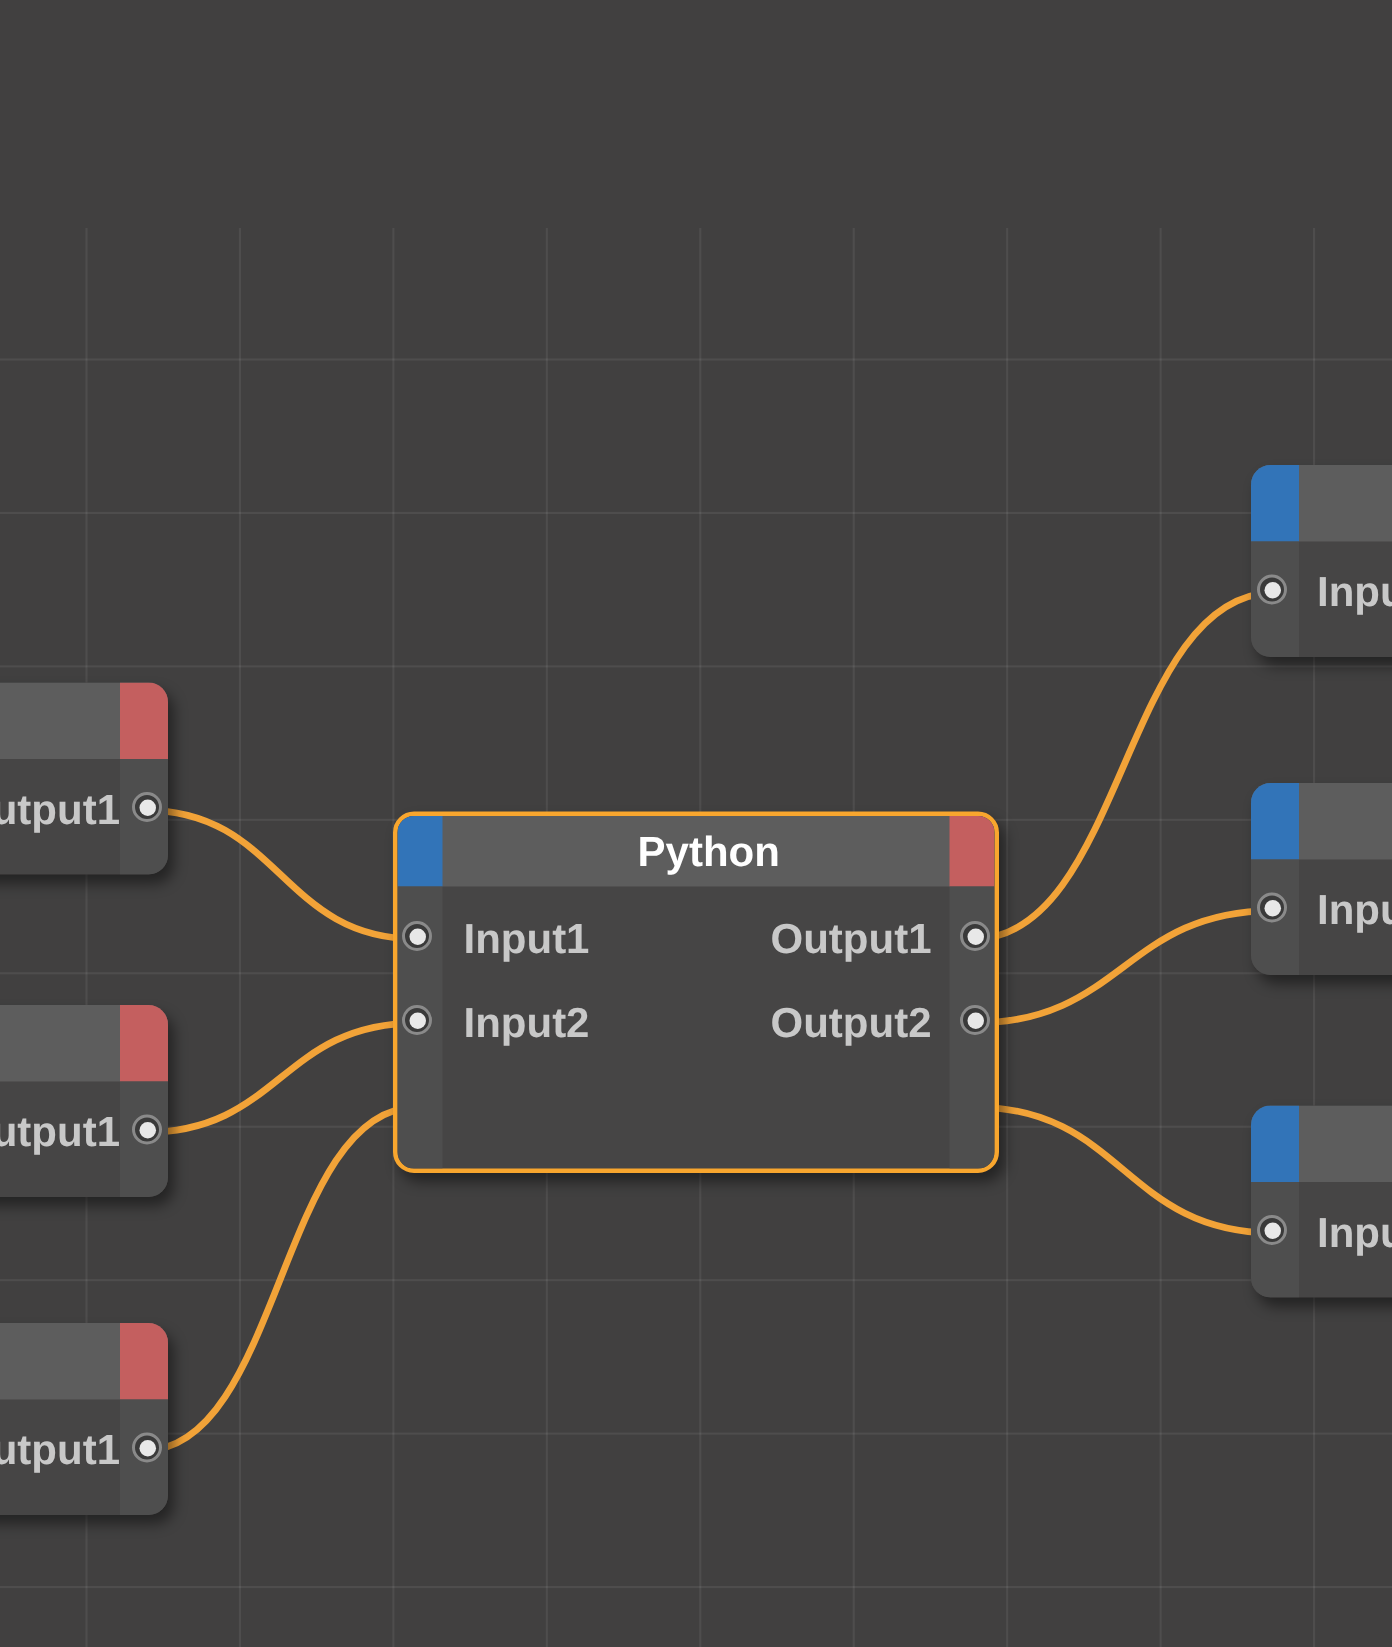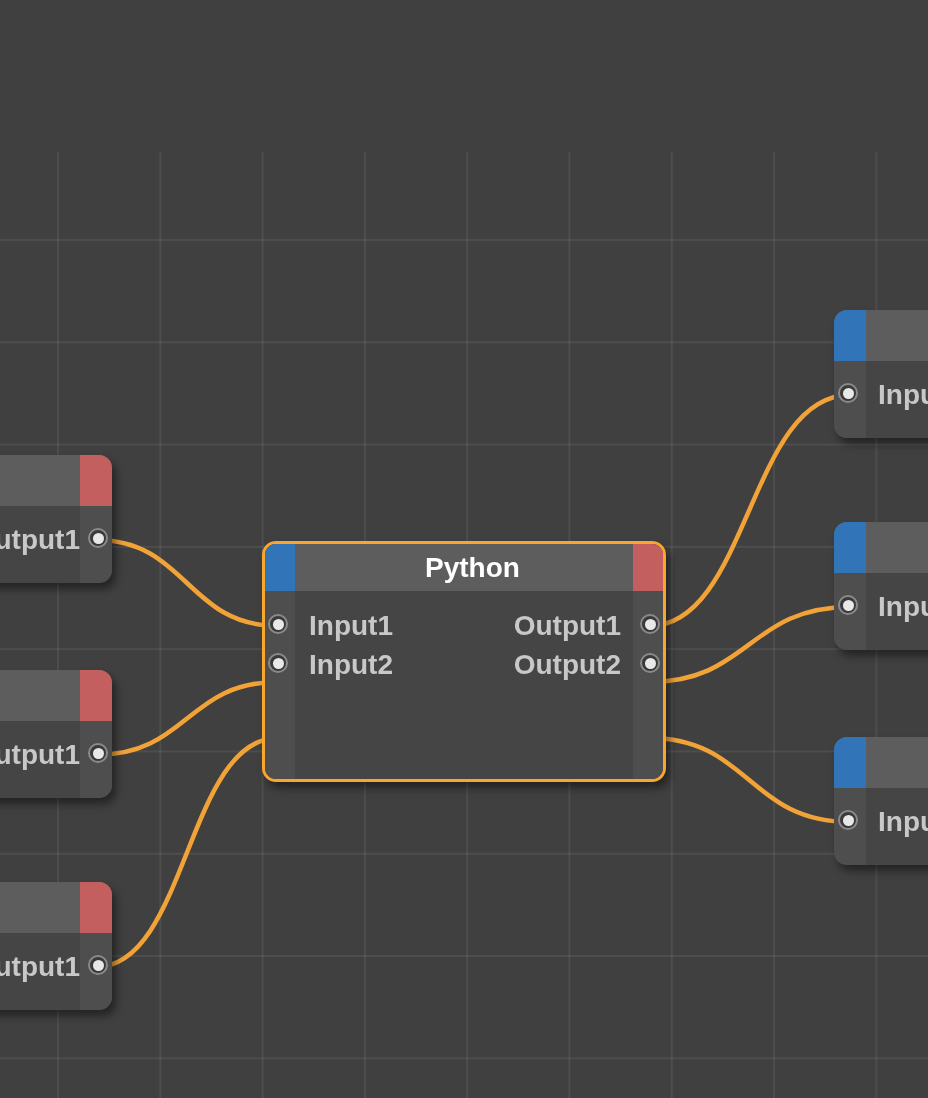--- a/index.html
+++ b/index.html
@@ -186,21 +186,21 @@
       <div class="title">Python</div>
     </div>
     <div class="strip left"></div>
     <div class="strip right"></div>
     <div class="crow" style="top:54px">
       <span class="port in"></span>
       <span class="lbl in">Input1</span>
       <span class="lbl out">Output1</span>
       <span class="port out"></span>
     </div>
-    <div class="crow" style="top:93px">
+    <div class="crow" style="top:110px">
       <span class="port in"></span>
       <span class="lbl in">Input2</span>
       <span class="lbl out">Output2</span>
       <span class="port out"></span>
     </div>
   </div>
 
   <div class="node side dst dst1">
     <div class="header">
       <div class="corner blue"></div>

